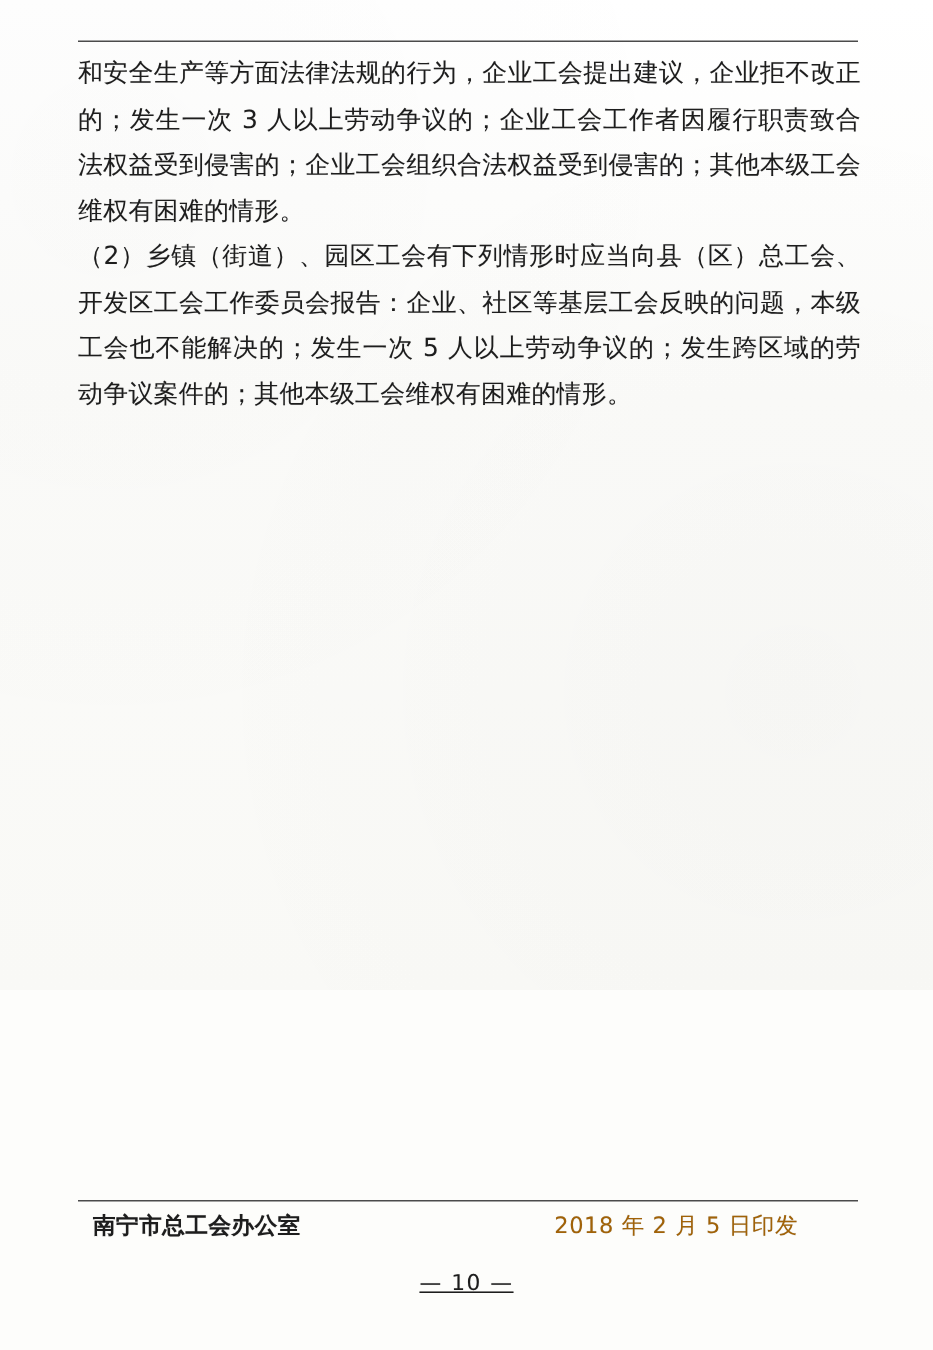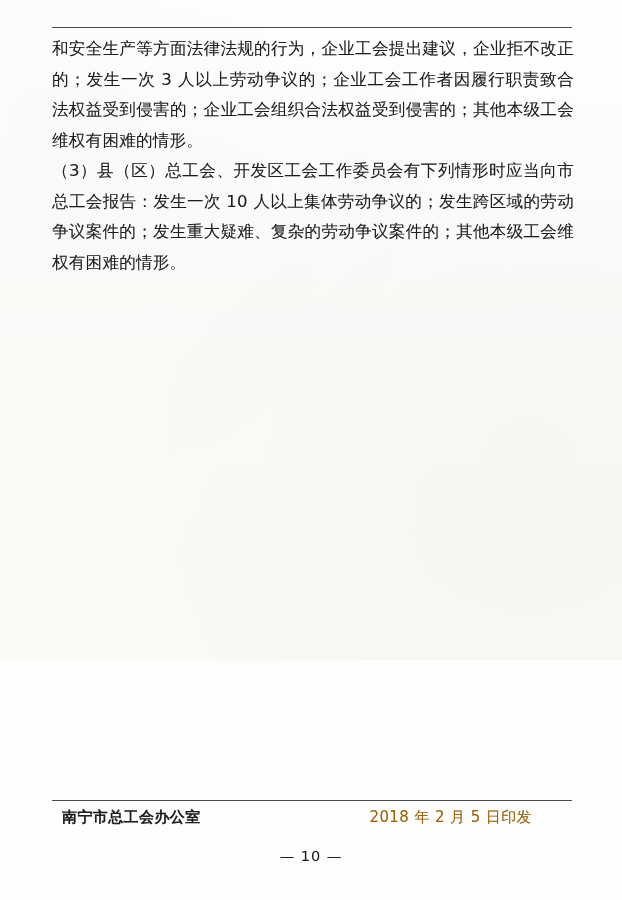--- a/index.html
+++ b/index.html
@@ -92,36 +92,37 @@
   }
   .page-number {
     position: absolute;
     left: 0;
     right: 0;
     top: 848px;
     text-align: center;
     font-size: 14.5px;
     color: #1d1d1d;
     letter-spacing: 1px;
+    text-decoration: underline;
   }
   
   .scanned {
     text-shadow: 0 0 0.6px rgba(0,0,0,0.22);
   }
 </style>
 </head>
 <body>
 
 <div class="page">
 
   <div class="rule rule-top"></div>
 
   <div class="body-text scanned">
     <p class="indent">和安全生产等方面法律法规的行为，企业工会提出建议，企业拒不改正的；发生一次 3 人以上劳动争议的；企业工会工作者因履行职责致合法权益受到侵害的；企业工会组织合法权益受到侵害的；其他本级工会维权有困难的情形。</p>
-    <p class="indent">（3）县（区）总工会、开发区工会工作委员会有下列情形时应当向市总工会报告：发生一次 10 人以上集体劳动争议的；发生跨区域的劳动争议案件的；发生重大疑难、复杂的劳动争议案件的；其他本级工会维权有困难的情形。</p>
+    <p class="indent">（2）乡镇（街道）、园区工会有下列情形时应当向县（区）总工会、开发区工会工作委员会报告：企业、社区等基层工会反映的问题，本级工会也不能解决的；发生一次 5 人以上劳动争议的；发生跨区域的劳动争议案件的；其他本级工会维权有困难的情形。</p>
   </div>
 
   <div class="rule rule-footer"></div>
 
   <div class="footer">
     <div class="footer-left scanned">南宁市总工会办公室</div>
     <div class="footer-right scanned">2018 年 2 月 5 日印发</div>
   </div>
 
   <div class="page-number scanned">— 10 —</div>

